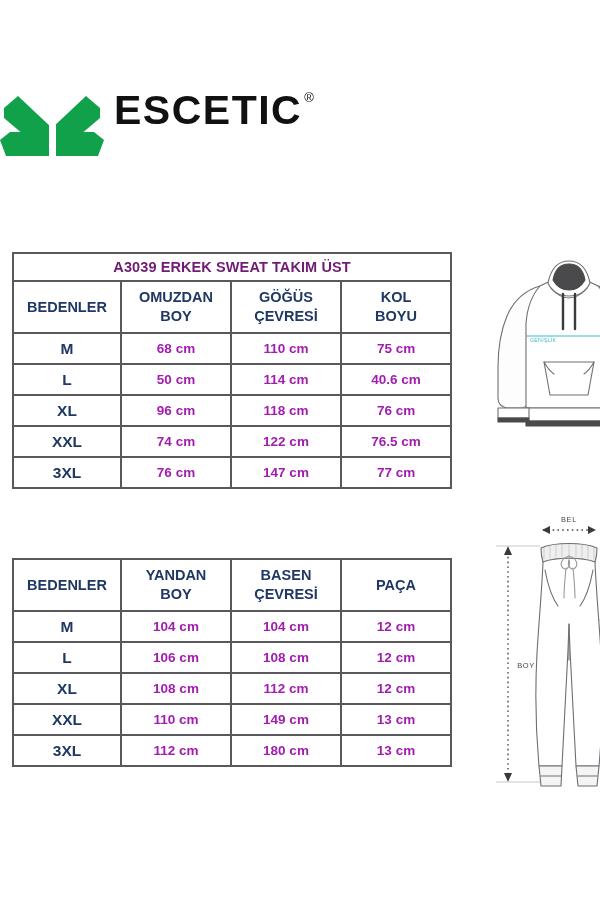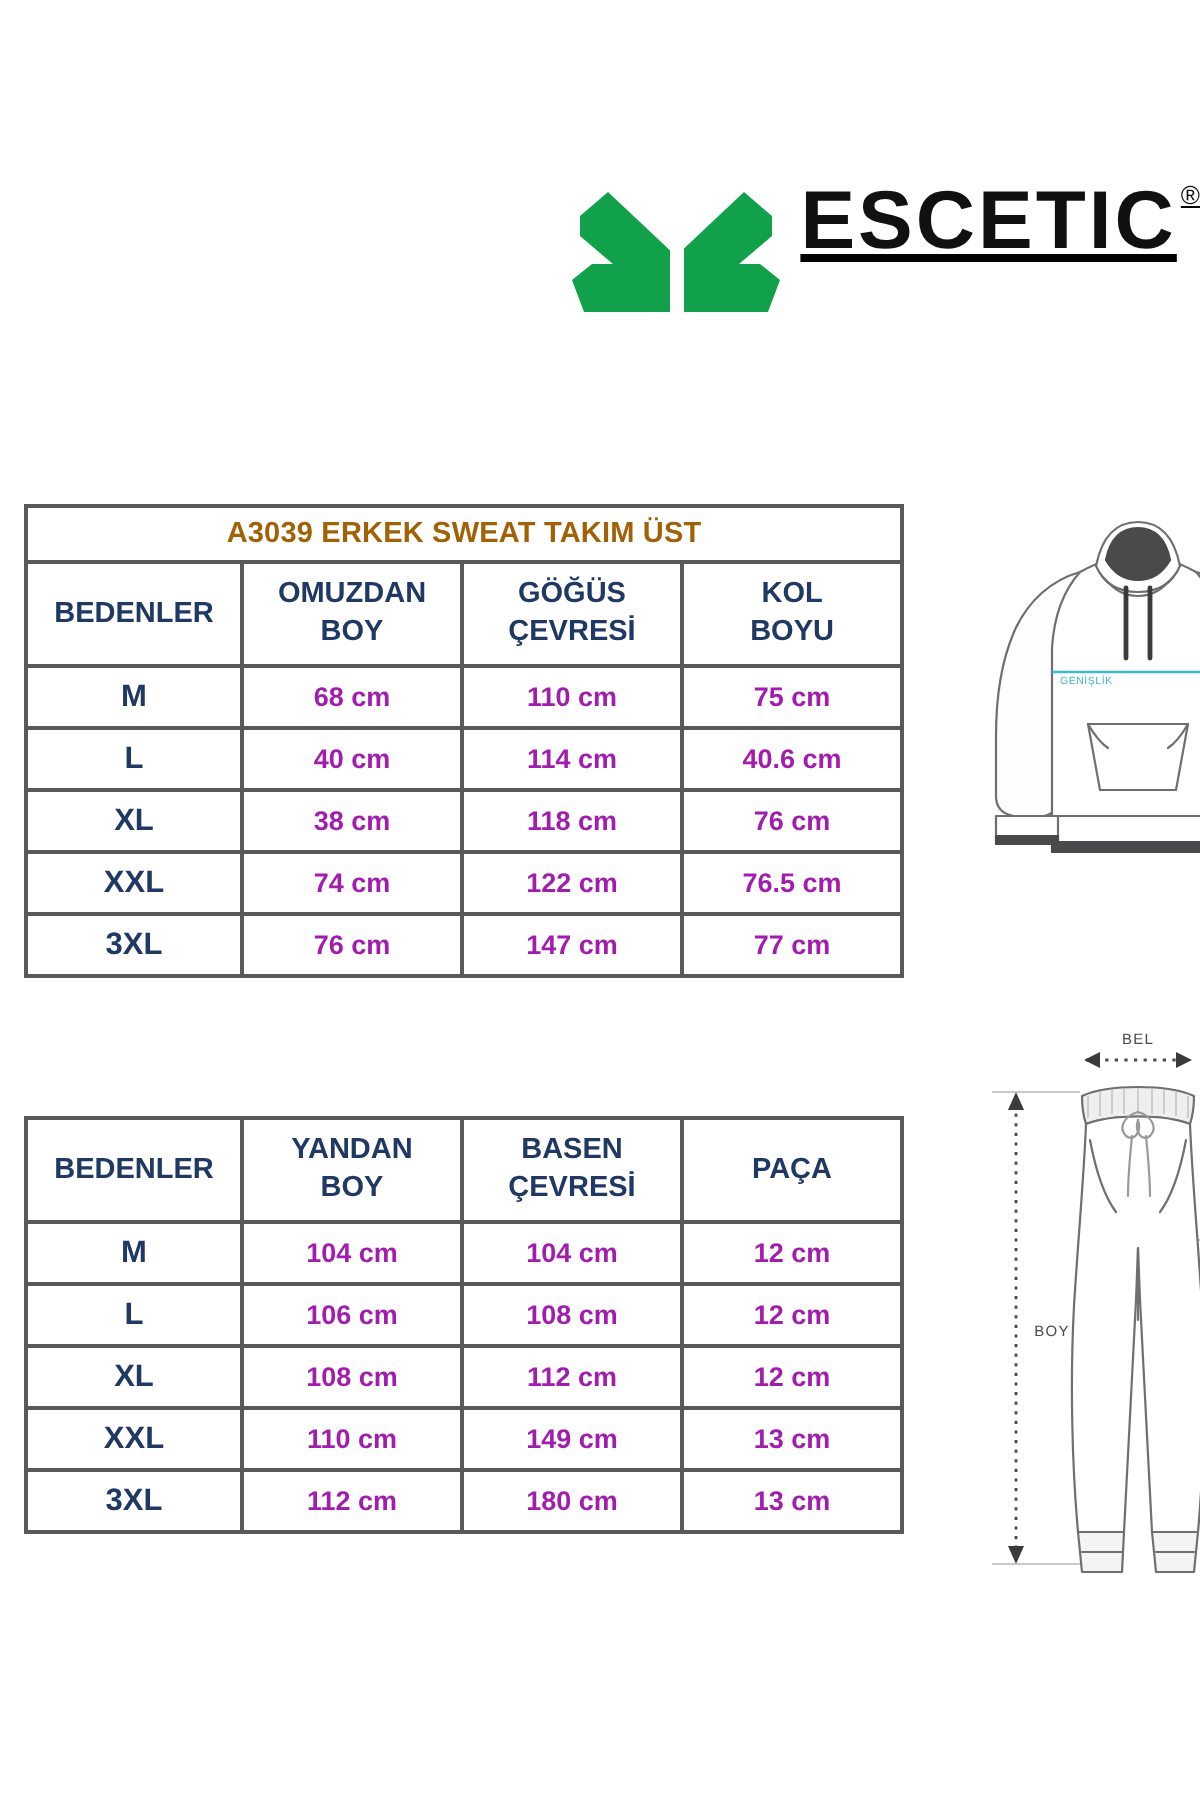--- a/index.html
+++ b/index.html
@@ -15,23 +15,22 @@
     overflow: hidden;
   }
 
   
   .logo-block {
     position: absolute;
     left: 0;
     top: 88px;
     width: 600px;
     display: flex;
-    justify-content: flex-end;
+    justify-content: flex-start;
     align-items: flex-start;
-    text-decoration: underline;
   }
   .logo-inner {
     display: flex;
     align-items: flex-start;
     gap: 10px;
   }
   .logo-mark {
     width: 104px;
     height: 66px;
     flex: none;
@@ -84,21 +83,21 @@
   .size-table.lower { top: 558px; }
 
   .size-table td {
     border: 2px solid #59595b;
     text-align: center;
     vertical-align: middle;
     padding: 0;
     background: #ffffff;
   }
   .t-title {
-    color: #a16207;
+    color: #701a75;
     font-weight: bold;
     font-size: 14.5px;
     height: 26px;
     letter-spacing: 0.1px;
   }
   .t-head {
     color: #1f3864;
     font-weight: bold;
     font-size: 14.5px;
     height: 50px;
@@ -195,27 +194,27 @@
       </td>
     </tr>
     <tr>
       <td class="t-size">M</td>
       <td class="t-val">68 cm</td>
       <td class="t-val">110 cm</td>
       <td class="t-val">75 cm</td>
     </tr>
     <tr>
       <td class="t-size">L</td>
-      <td class="t-val">40 cm</td>
+      <td class="t-val">50 cm</td>
       <td class="t-val">114 cm</td>
       <td class="t-val">40.6 cm</td>
     </tr>
     <tr>
       <td class="t-size">XL</td>
-      <td class="t-val">38 cm</td>
+      <td class="t-val">96 cm</td>
       <td class="t-val">118 cm</td>
       <td class="t-val">76 cm</td>
     </tr>
     <tr>
       <td class="t-size">XXL</td>
       <td class="t-val">74 cm</td>
       <td class="t-val">122 cm</td>
       <td class="t-val">76.5 cm</td>
     </tr>
     <tr>

